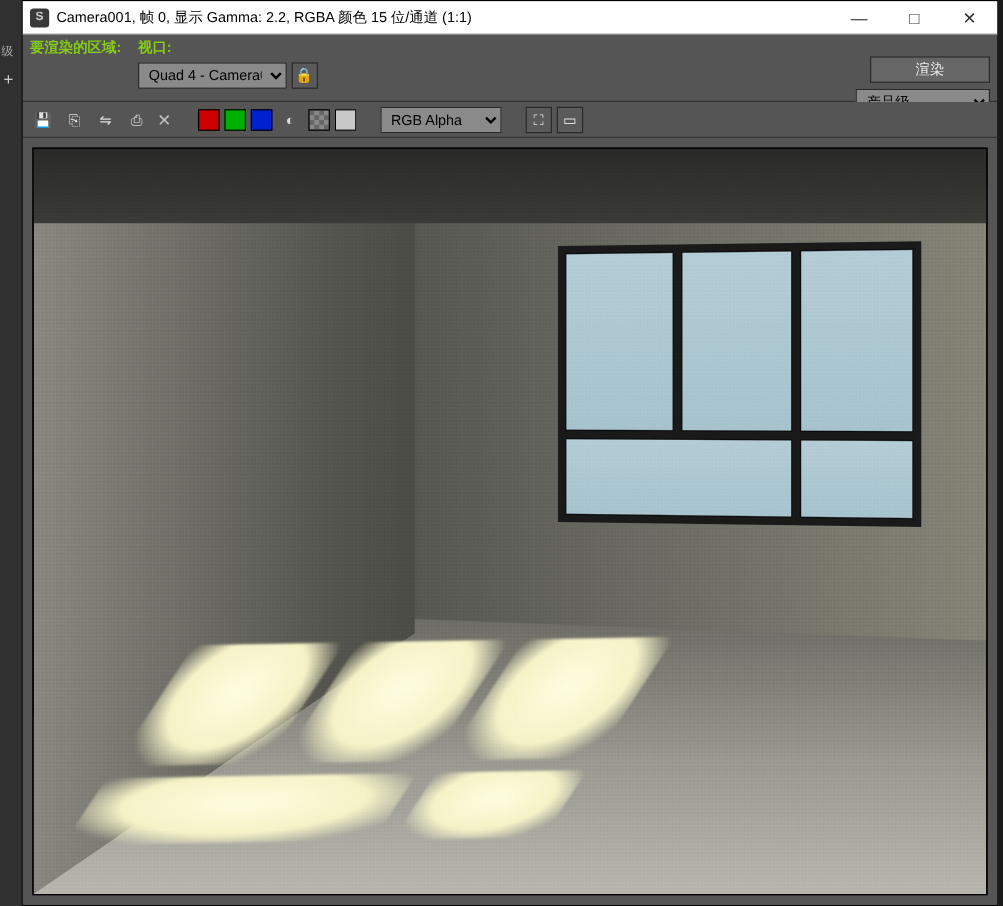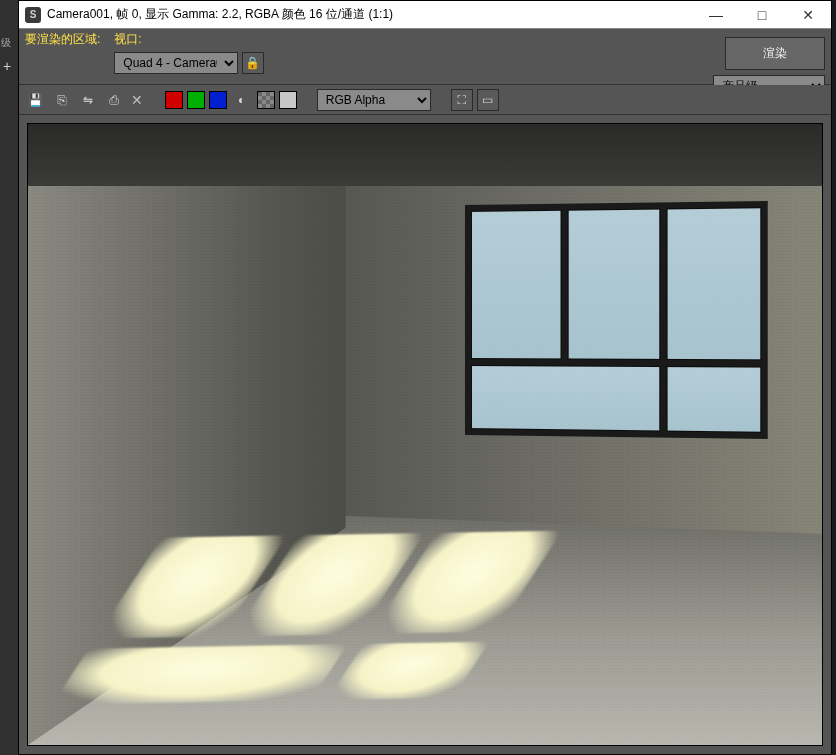--- a/index.html
+++ b/index.html
@@ -56,44 +56,44 @@
   .toolbar {
     height: 56px;
     background: #555555;
     display: flex;
     align-items: flex-start;
     padding: 2px 6px;
     gap: 14px;
     border-bottom: 1px solid #333;
   }
   .tb-group { display:flex; flex-direction:column; gap:4px; }
-  .tb-label { font-size: 12px; color:#fde047; height:16px; }
+  .tb-label { font-size: 12px; color:#84cc16; height:16px;font-weight:bold; }
   .tb-row { display:flex; align-items:center; gap:4px; height:24px; }
   select.ctl, .ctl {
     background:#707070; color:#000;
     border:1px solid #2a2a2a;
     height:22px; font-size:12px;
     padding: 0 4px;
   }
   select.ctl { background:#8a8a8a; }
   .iconbtn {
     width:22px; height:22px;
     background:#5a5a5a;
     border:1px solid #2a2a2a;
     display:flex;align-items:center;justify-content:center;
     color:#ddd; font-size:12px;
   }
   .iconbtn.flat { background:transparent; border:1px solid transparent;}
   .renderbtn {
-    width: 100px; height:33px;
+    width: 100px; height:22px;
     background:#666;
     border:1px solid #2a2a2a;
     color:#eee;
     display:flex;align-items:center;justify-content:center;
-    margin-top:6px;
+    margin-top:16px;
   }
   .spacer { flex:1; }
 
   .toolbar2 {
     height: 30px;
     background: #555555;
     display:flex; align-items:center;
     padding: 0 6px; gap:4px;
     border-bottom: 1px solid #333;
   }
@@ -189,21 +189,21 @@
 
 <div class="left-remnant">
   <div class="v1">级</div>
   <div class="plus">+</div>
 </div>
 
 <div class="window">
 
   <div class="titlebar">
     <div class="appicon">S</div>
-    <div class="title">Camera001, 帧 0, 显示 Gamma: 2.2, RGBA 颜色 16 位/通道 (1:1)</div>
+    <div class="title">Camera001, 帧 0, 显示 Gamma: 2.2, RGBA 颜色 15 位/通道 (1:1)</div>
     <div class="winbtns">
       <div class="winbtn">—</div>
       <div class="winbtn">□</div>
       <div class="winbtn close">✕</div>
     </div>
   </div>
 
   <div class="toolbar">
     <div class="tb-group">
       <div class="tb-label">要渲染的区域:</div>
@@ -239,21 +239,21 @@
     <div class="iconbtn flat">⎙</div>
     <span class="x">✕</span>
     <div class="gap"></div>
     <div class="swatch red"></div>
     <div class="swatch green"></div>
     <div class="swatch blue"></div>
     <div class="iconbtn flat">◐</div>
     <div class="swatch alpha"></div>
     <div class="swatch mono"></div>
     <div class="gap"></div>
-    <select class="ctl" style="width:114px">
+    <select class="ctl" style="width:101px">
       <option>RGB Alpha</option>
     </select>
     <div class="gap"></div>
     <div class="iconbtn">⛶</div>
     <div class="iconbtn">▭</div>
   </div>
 
   <div class="viewport-frame">
     <div class="viewport">
       <div class="render">

